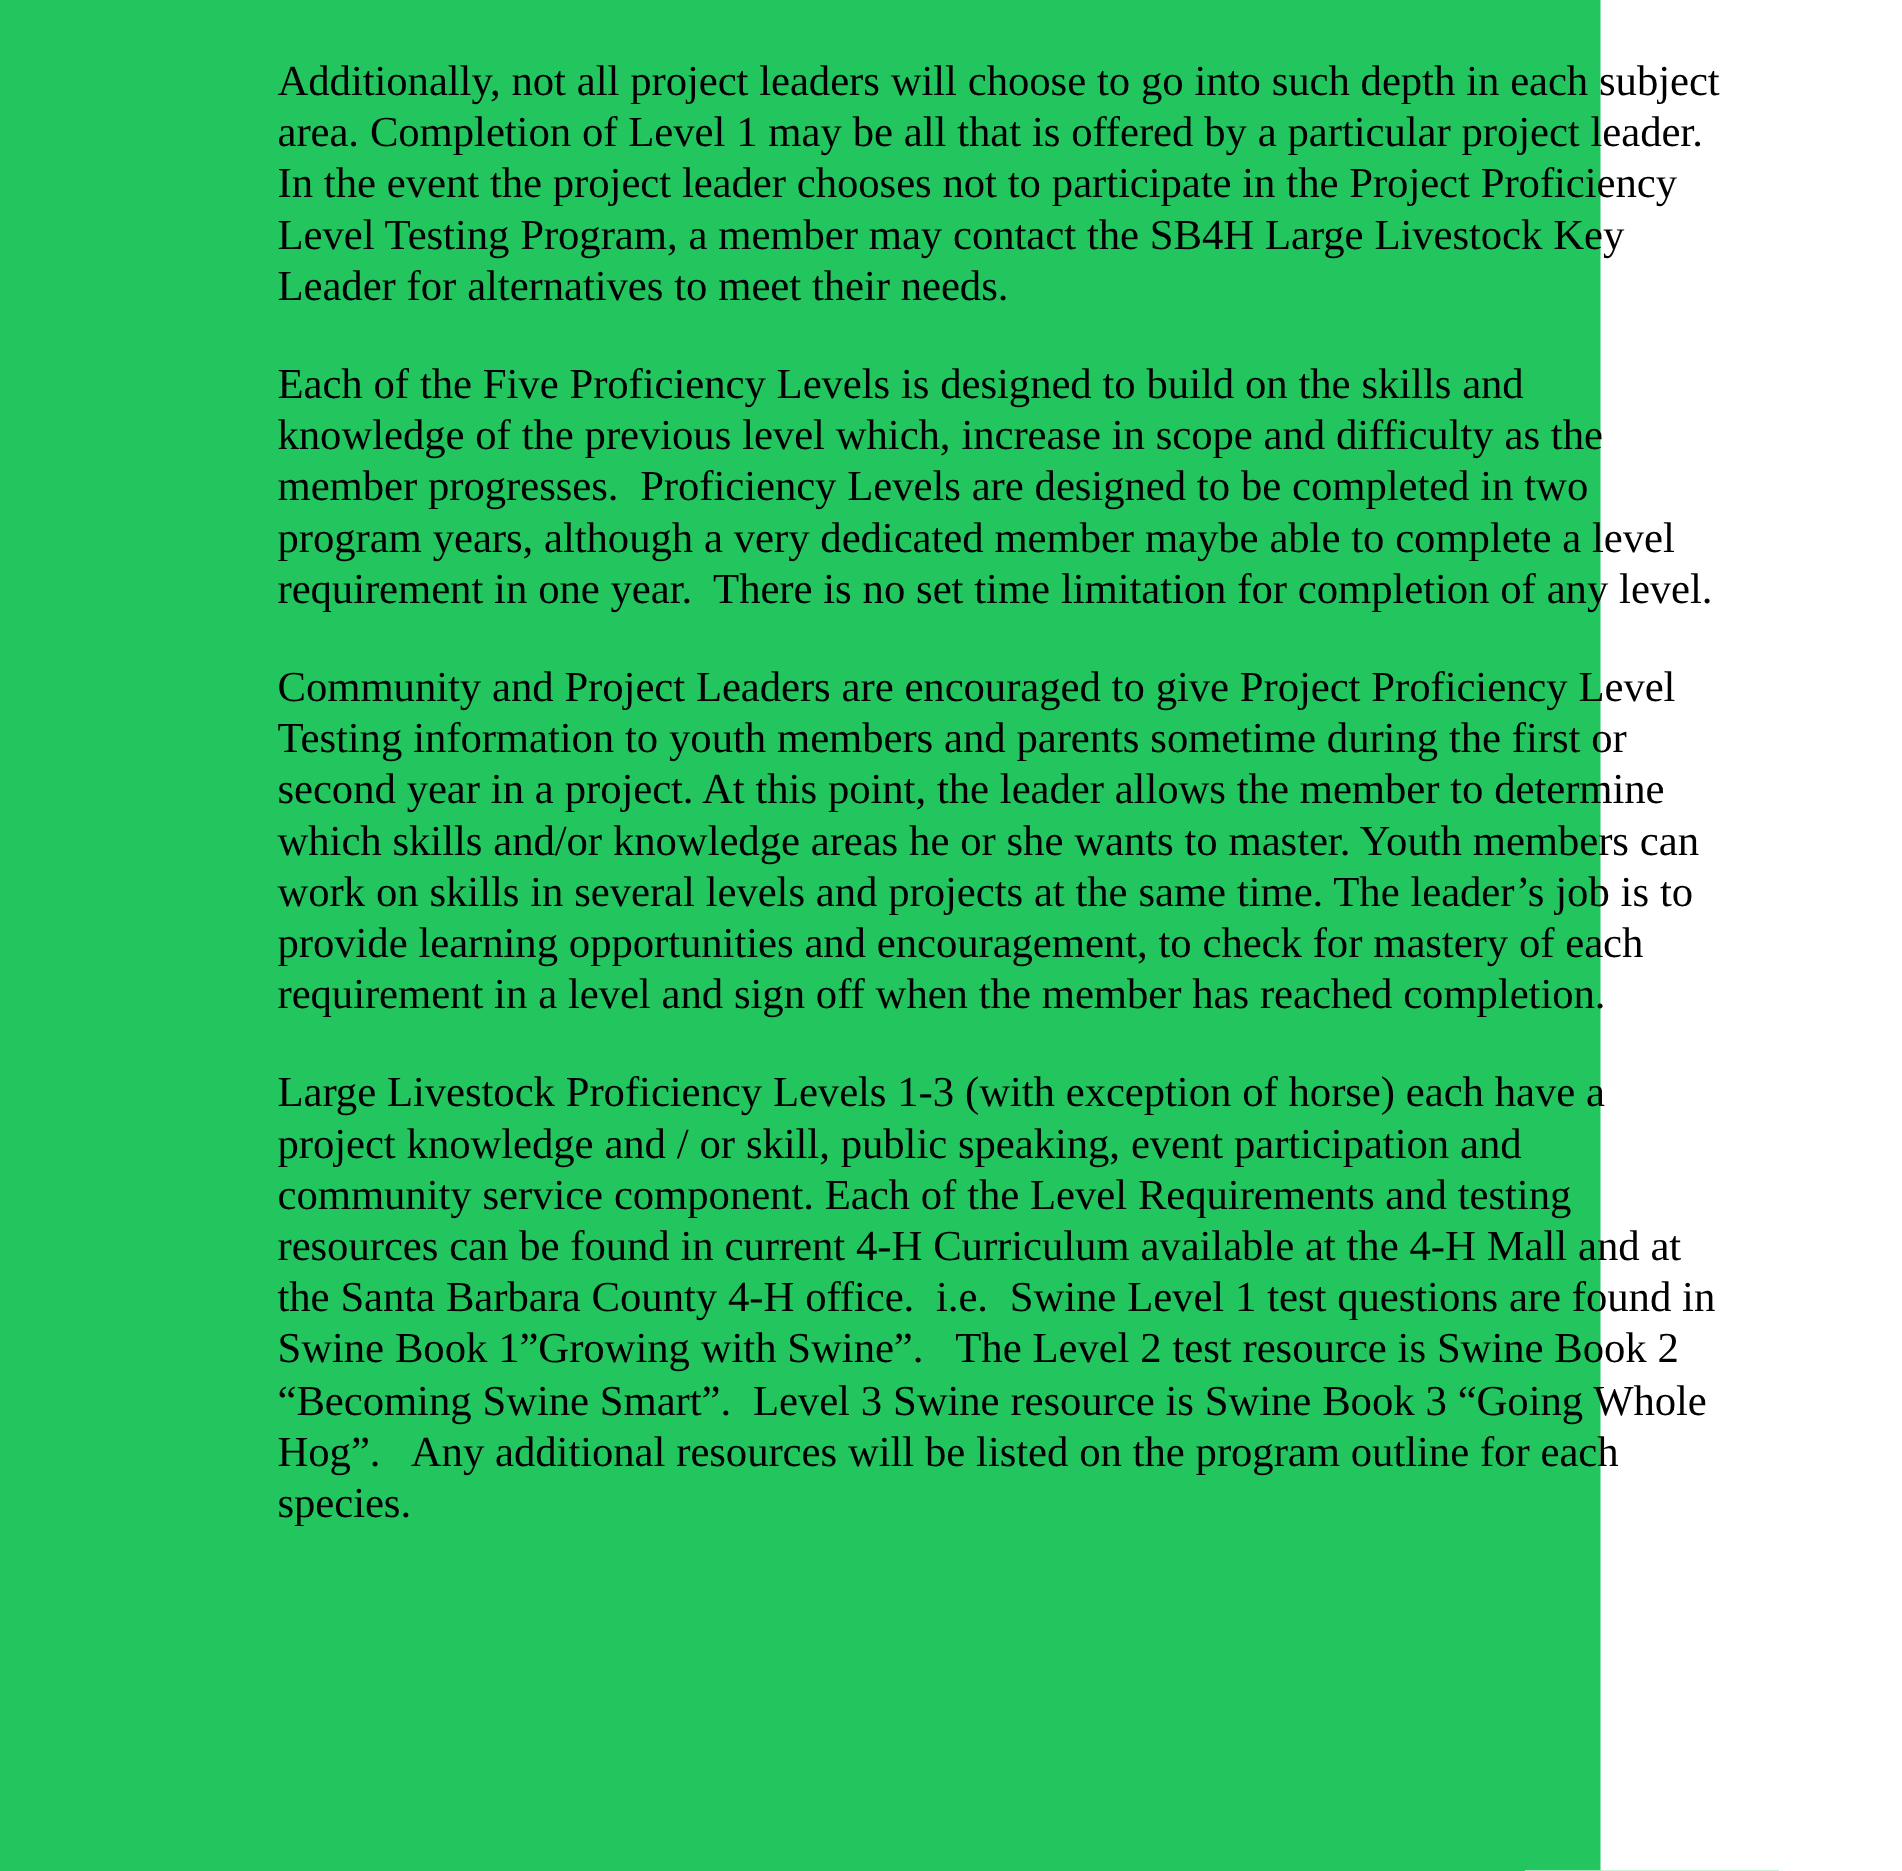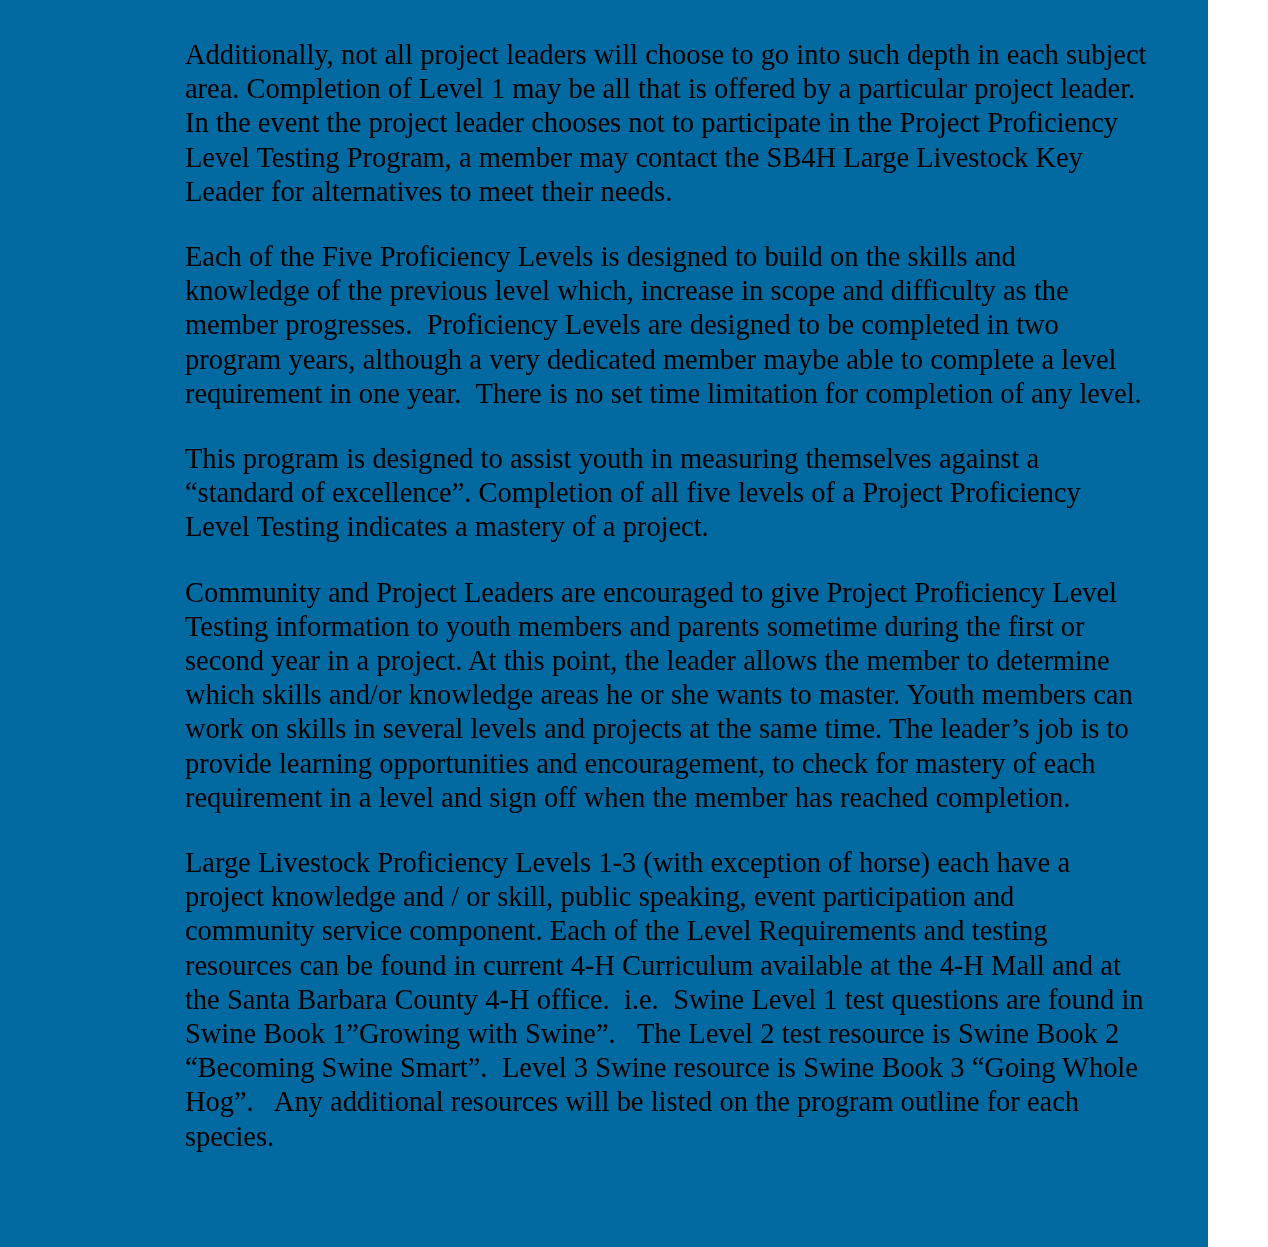--- a/index.html
+++ b/index.html
@@ -11,23 +11,23 @@
   body {
     width: 1268px;
     height: 1247px;
     overflow: hidden;
     font-family: "Liberation Serif", "DejaVu Serif", serif;
     color: #000000;
     -webkit-font-smoothing: antialiased;
   }
   .page {
     position: relative;
-    width: 1208px;
+    width: 1067px;
     height: 1247px;
-    background: #0369a1;
+    background: #22c55e;
     box-sizing: border-box;
   }
   .doc-body {
     position: absolute;
     left: 185px;
     top: 38px;
     width: 962px;
   }
   .para {
     margin: 0 0 31px 0;
@@ -45,20 +45,19 @@
 </head>
 <body>
 
 <div class="page">
   <div class="doc-body">
 
     <p class="para">Additionally, not all project leaders will choose to go into such depth in each subject area. Completion of Level 1 may be all that is offered by a particular project leader.  In the event the project leader chooses not to participate in the Project Proficiency Level Testing Program, a member may contact the SB4H Large Livestock Key Leader for alternatives to meet their needs.</p>
 
     <p class="para">Each of the Five Proficiency Levels is designed to build on the skills and knowledge of the previous level which, increase in scope and difficulty as the member progresses.  Proficiency Levels are designed to be completed in two program years, although a very dedicated member maybe able to complete a level requirement in one year.  There is no set time limitation for completion of any level.</p>
 
-    <p class="para">This program is designed to assist youth in measuring themselves against a “standard of excellence”. Completion of all five levels of a Project Proficiency Level Testing indicates a mastery of a project.</p>
 
     <p class="para">Community and Project Leaders are encouraged to give Project Proficiency Level Testing information to youth members and parents sometime during the first or second year in a project. At this point, the leader allows the member to determine which skills and/or knowledge areas he or she wants to master. Youth members can work on skills in several levels and projects at the same time. The leader’s job is to provide learning opportunities and encouragement, to check for mastery of each requirement in a level and sign off when the member has reached completion.</p>
 
     <p class="para">Large Livestock Proficiency Levels 1-3 (with exception of horse) each have a project knowledge and / or skill, public speaking, event participation and community service component. Each of the Level Requirements and testing resources can be found in current 4-H Curriculum available at the 4-H Mall and at the Santa Barbara County 4-H office.  i.e.  Swine Level 1 test questions are found in Swine Book 1”Growing with Swine”.   The Level 2 test resource is Swine Book 2 “Becoming Swine Smart”.  Level 3 Swine resource is Swine Book 3 “Going Whole Hog”.   Any additional resources will be listed on the program outline for each species.</p>
 
   </div>
 </div>
 
 </body></html>

